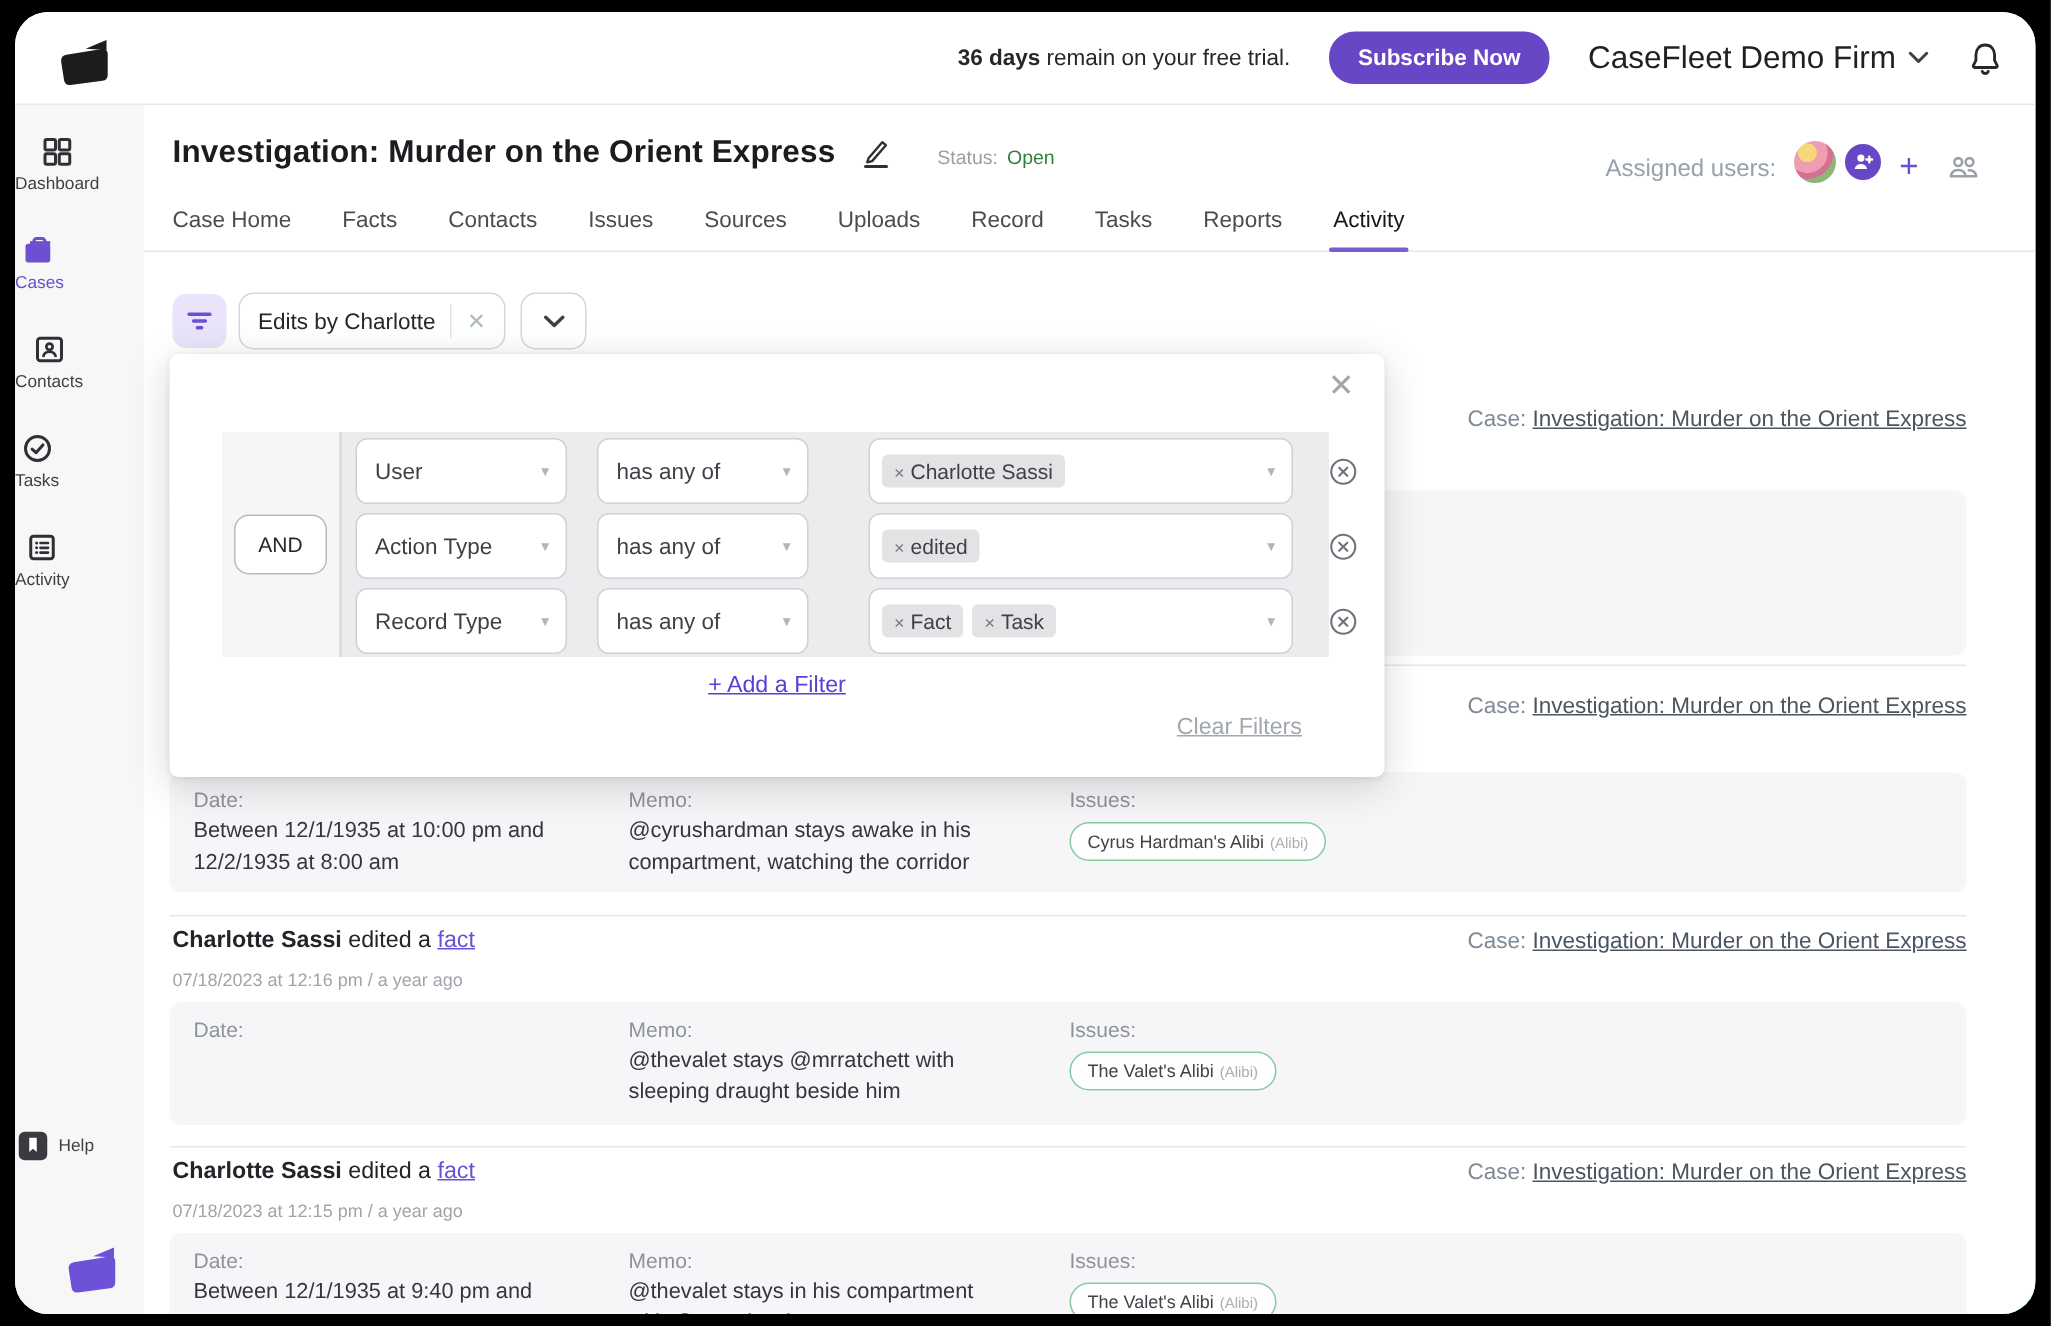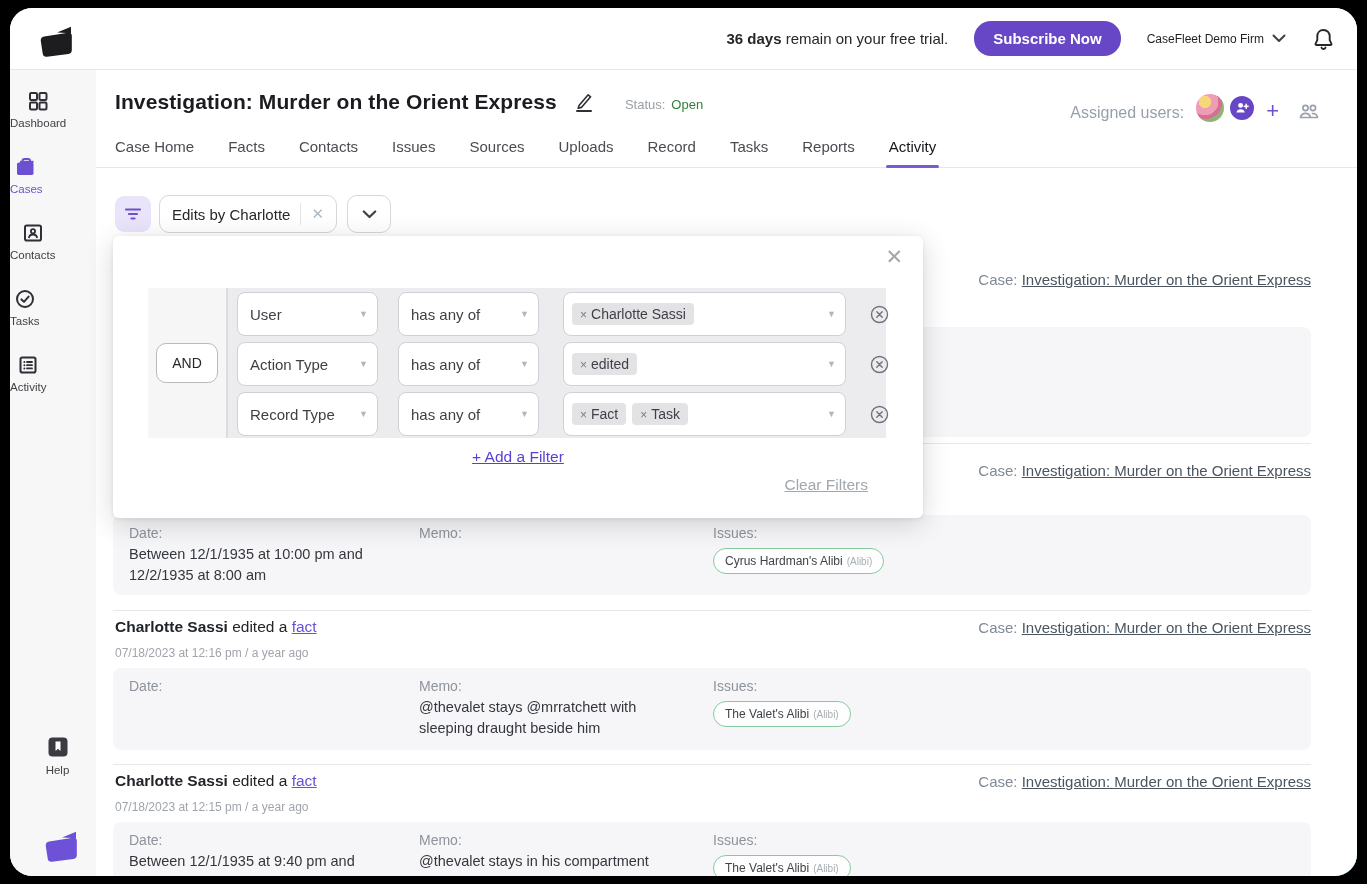--- a/index.html
+++ b/index.html
@@ -10,30 +10,30 @@
             background:#fff; border-radius:22px; overflow:hidden; }
 
   
   .topbar { position:absolute; left:0; top:0; right:0; height:62px; background:#fff;
             border-bottom:1px solid #e8e8ec; display:flex; align-items:center; padding:0 22px; }
   .topbar-right { margin-left:auto; display:flex; align-items:center; gap:26px; }
   .trial-text { font-size:15px; color:#27272a; }
   .trial-text b { font-weight:700; }
   .subscribe-btn { background:#6747c6; color:#fff; font-size:15px; font-weight:700;
                    border:none; border-radius:17px; padding:9px 19px; cursor:pointer; }
-  .firm-switcher { display:flex; align-items:center; gap:8px; font-size:12px; color:#1f1f24; cursor:pointer; }
+  .firm-switcher { display:flex; align-items:center; gap:8px; font-size:21px; color:#1f1f24; cursor:pointer; }
   .iconbtn { background:none; border:none; padding:0; cursor:pointer; display:flex; align-items:center; }
 
   
   .sidebar { position:absolute; left:0; top:62px; bottom:0; width:96px; background:#f7f7f8;
              border-right:1px solid #eeeef1; display:flex; flex-direction:column; align-items:flex-start; padding-top:20px; }
   .side-item { display:flex; flex-direction:column; align-items:center; gap:5px; margin-bottom:27px; cursor:pointer; }
   .side-item .lbl { font-size:11.5px; color:#3f3f46; }
   .side-item.active .lbl { color:#6d4fd2; }
-  .side-help { position:absolute; bottom:100px; left:0; right:0; display:flex; flex-direction:column; align-items:center; gap:5px; cursor:pointer; }
+  .side-help { position:absolute; bottom:100px; left:0; right:0; display:flex; flex-direction:row; align-items:center; gap:5px; cursor:pointer; }
   .side-help .lbl { font-size:11.5px; color:#3f3f46; }
   .side-logo { position:absolute; bottom:14px; left:0; right:0; display:flex; justify-content:center; }
 
   
   .main { position:absolute; left:86px; top:62px; right:0; bottom:0; background:#0ea5e9; }
   .case-header { position:absolute; left:0; top:0; right:0; height:98px; background:#fff; border-bottom:1px solid #e7e7ea; }
   .title-row { position:absolute; left:19px; top:20px; display:flex; align-items:center; gap:16px; }
   .case-title { font-size:21px; font-weight:600; color:#1b1b20; letter-spacing:.1px; }
   .status { display:flex; gap:6px; font-size:13px; margin-left:14px; margin-top:4px; }
   .status .k { color:#9aa0a6; }
@@ -70,21 +70,21 @@
   .fgroup { position:absolute; left:35px; top:52px; width:738px; height:150px; background:#ececee; }
   .fgroup-left { position:absolute; left:0; top:0; bottom:0; width:80px; background:#f6f6f7; border-right:2px solid #dcdce0;
                  display:flex; align-items:center; justify-content:center; }
   .and-btn { width:62px; height:40px; background:#fff; border:1px solid #b9b9c0; border-radius:10px;
              font-size:14px; color:#27272a; cursor:pointer; font-family:inherit; }
   .frow { position:absolute; left:89px; height:44px; display:flex; align-items:center;text-align:right; }
   .fsel { position:relative; background:#fff; border:1px solid #d0d0d6; border-radius:8px; height:44px;
           display:flex; align-items:center; padding:0 24px 0 12px; font-size:15px; color:#3f3f46; cursor:pointer; }
   .fsel .caret { position:absolute; right:9px; font-size:9px; color:#b4b4bc; }
   .fsel.w-field { width:141px; margin-right:20px; }
-  .fsel.w-op { width:141px; margin-right:24px; }
+  .fsel.w-op { width:141px; margin-right:40px; }
   .fsel.w-multi { width:283px; padding-left:8px; gap:6px; }
   .mtag { background:#e3e3e6; border-radius:4px; padding:3px 8px; font-size:14px; color:#3f3f46; white-space:nowrap; }
   .mtag .x { color:#7a7a82; font-size:12px; margin-right:4px; }
   .row-remove { margin-left:24px; background:none; border:none; padding:0; cursor:pointer; display:flex; }
   .add-filter { position:absolute; left:0; right:0; top:212px; text-align:center; }
   .add-filter a { font-size:15.5px; color:#5b3fd4; font-weight:500; text-decoration:underline; cursor:pointer; }
   .clear-filters { position:absolute; right:55px; top:240px; font-size:15.5px; color:#a1a7ae; text-decoration:underline; cursor:pointer; }
 
   
   .feed { position:absolute; left:17px; top:0; width:1198px; bottom:0; }
@@ -94,21 +94,21 @@
   .entry-head b { font-weight:700; }
   .entry-head a { color:#6b4fd8; text-decoration:underline; cursor:pointer; }
   .entry-ts { position:absolute; left:2px; font-size:12px; color:#a0a4ab; }
   .acard { position:absolute; left:0; right:0; background:#f6f6f8; border-radius:8px; padding:10px 0; }
   .acard .col { position:absolute; top:10px; }
   .acard .col.c-date { left:16px; width:272px; }
   .acard .col.c-memo { left:306px; width:258px; }
   .acard .col.c-issues { left:600px; }
   .acard .k { font-size:14px; color:#8d939c; margin-bottom:3px; }
   .acard .v { font-size:14.5px; color:#33373d; line-height:21px; }
-  .issue-pill { display:inline-flex; align-items:center; gap:4px; border:1.6px solid #86cba0; border-radius:14px;
+  .issue-pill { display:inline-flex; align-items:flex-end; gap:4px; border:1.6px solid #86cba0; border-radius:14px;
                 background:#fdfefd; padding:5px 11px; margin-top:4px; cursor:pointer; }
   .issue-pill .nm { font-size:12px; color:#3f444a; white-space:nowrap; }
   .issue-pill .tp { font-size:10px; color:#a9aeb4; white-space:nowrap; }
   .fsep { position:absolute; left:0; right:0; height:1px; background:#e8e8ec; }
 </style>
 </head>
 <body>
 
 <div class="frame">
 <div class="window">
@@ -282,20 +282,21 @@
           <span>Case:</span>
           <a>Investigation: Murder on the Orient Express</a>
         </div>
         <div class="acard" style="top:347px; height:80px">
           <div class="col c-date">
             <div class="k">Date:</div>
             <div class="v">Between 12/1/1935 at 10:00 pm and 12/2/1935 at 8:00 am</div>
           </div>
           <div class="col c-memo">
             <div class="k">Memo:</div>
+            <div class="v">@cyrushardman stays awake in his compartment, watching the corridor</div>
           </div>
           <div class="col c-issues">
             <div class="k">Issues:</div>
             <span class="issue-pill">
               <span class="nm">Cyrus Hardman's Alibi</span>
               <span class="tp">(Alibi)</span>
             </span>
           </div>
         </div>
         <div class="fsep" style="top:442px"></div>

